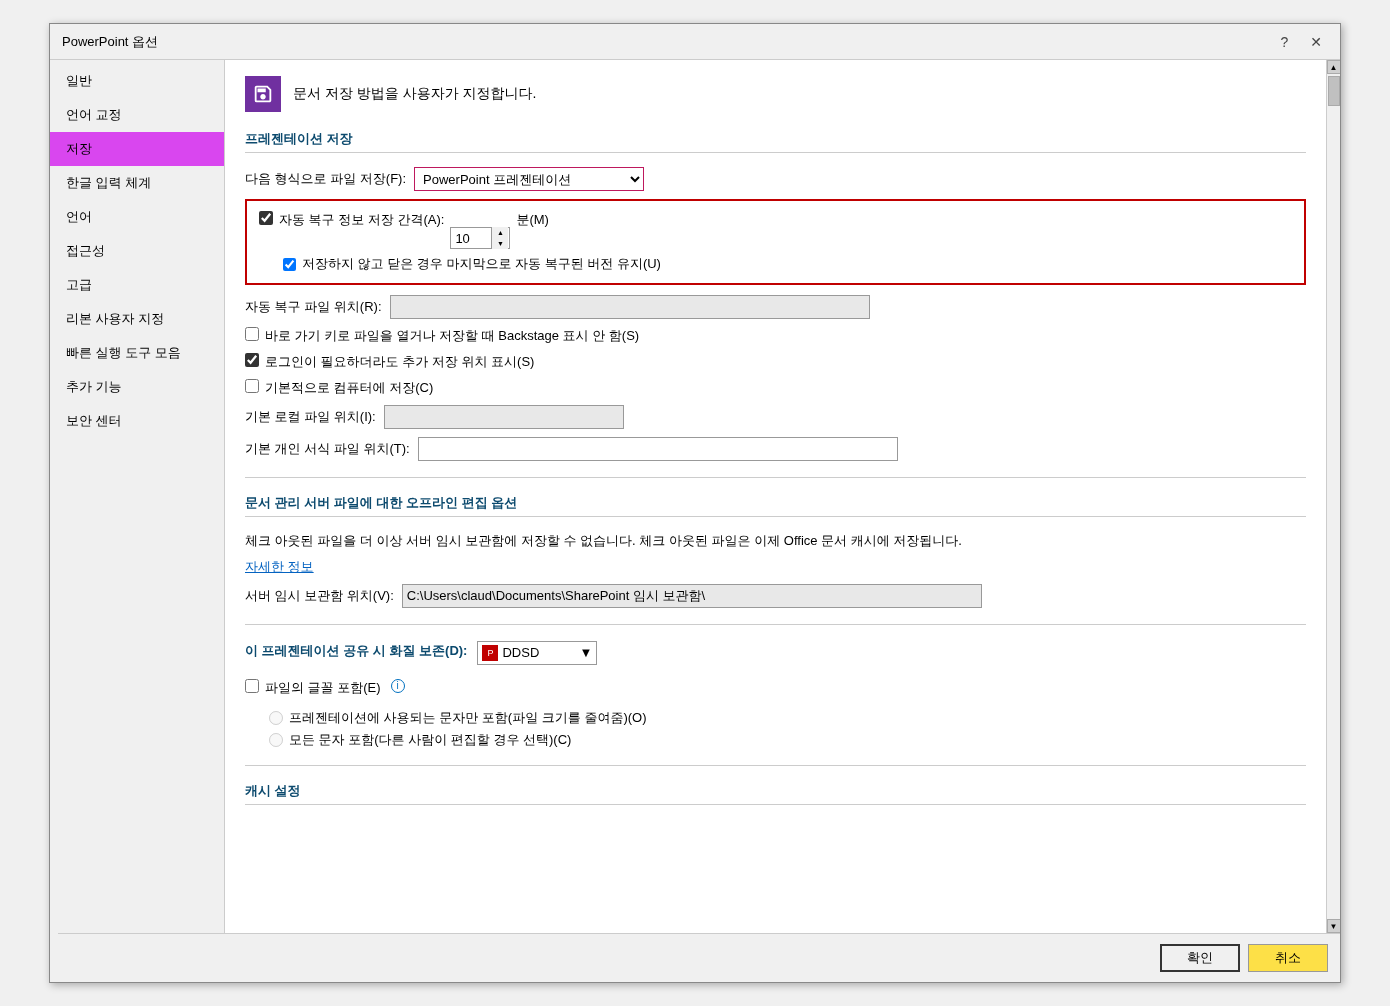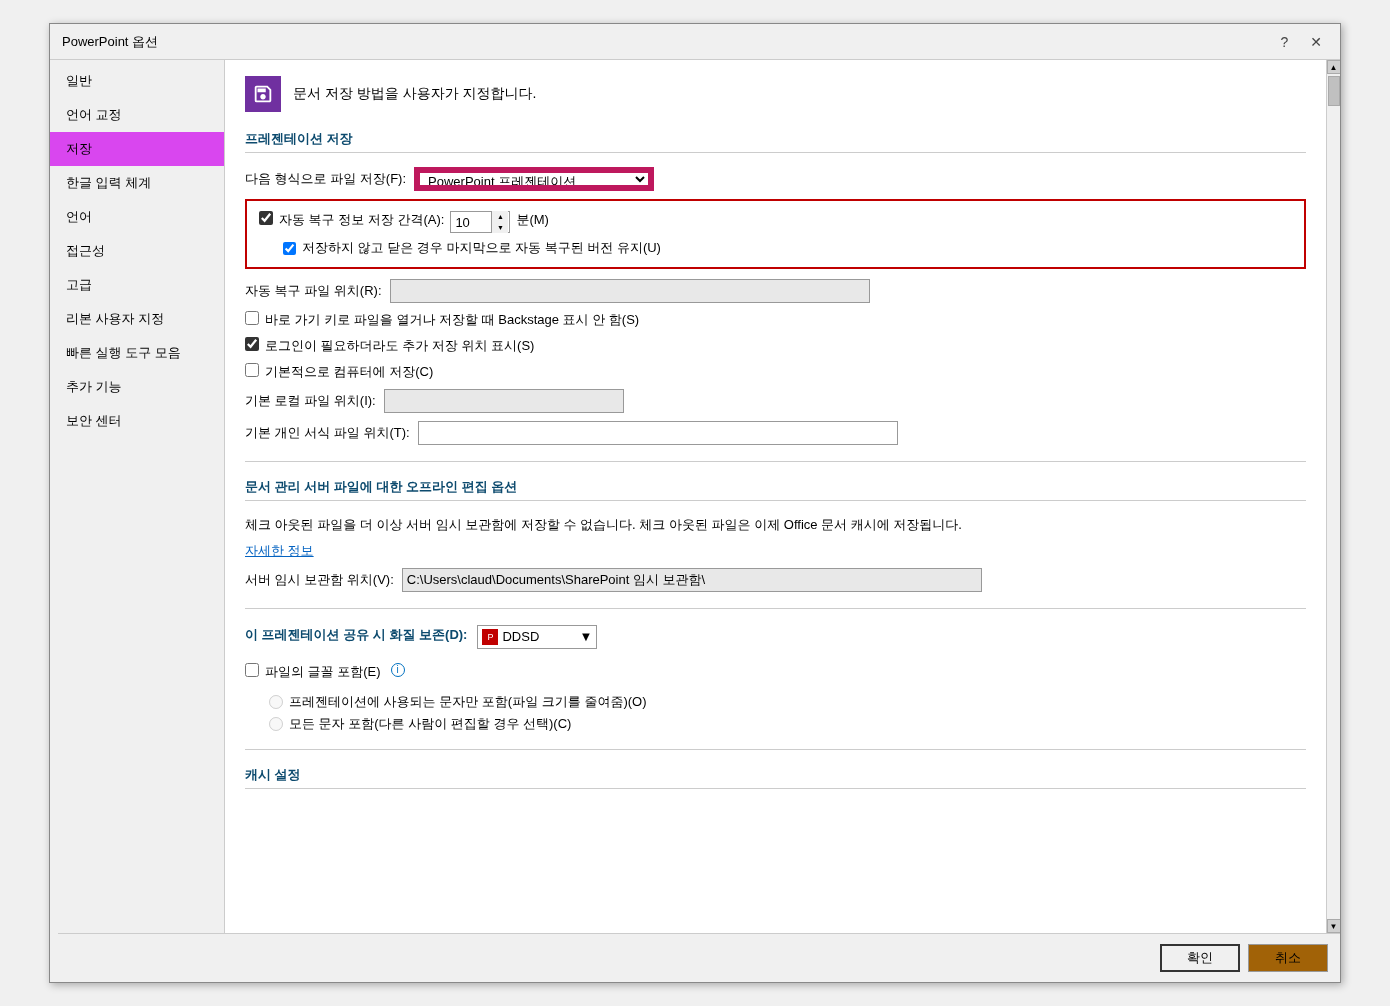--- a/index.html
+++ b/index.html
@@ -140,20 +140,21 @@
       gap: 6px;
       margin-left: 24px;
     }
     .spinbox {
       display: flex;
       align-items: center;
       border: 1px solid #999;
       background: #fff;
       width: 60px;
       height: 22px;
+      margin-top: 16px;
     }
     .spinbox input {
       border: none;
       outline: none;
       width: 40px;
       font-size: 13px;
       padding: 0 4px;
       height: 100%;
     }
     .spinbox-btns {
@@ -169,21 +170,21 @@
       border: none;
       cursor: pointer;
       font-size: 7px;
       display: flex;
       align-items: center;
       justify-content: center;
       line-height: 1;
     }
     select.dropdown {
       height: 24px;
-      border: 6px solid #be185d;
+      border: 1px solid #be185d;
       background: #fff;
       font-size: 13px;
       padding: 0 4px;
       cursor: pointer;
       min-width: 220px;
     }
     .text-input {
       height: 24px;
       border: 1px solid #999;
       background: #f0f0f0;
@@ -254,21 +255,21 @@
       padding: 10px 12px;
       border-top: 1px solid #ccc;
       background: #f0f0f0;
       gap: 8px;
       margin-left: 8px;
     }
     .footer-btn {
       min-width: 80px;
       height: 28px;
       border: 1px solid #999;
-      background: #a16207;
+      background: #fde047;
       font-size: 13px;
       cursor: pointer;
       padding: 0 16px;
     }
     .footer-btn.primary {
       background: #f0f0f0;
       border: 2px solid #333;
     }
     .info-circle {
       display: inline-flex;

